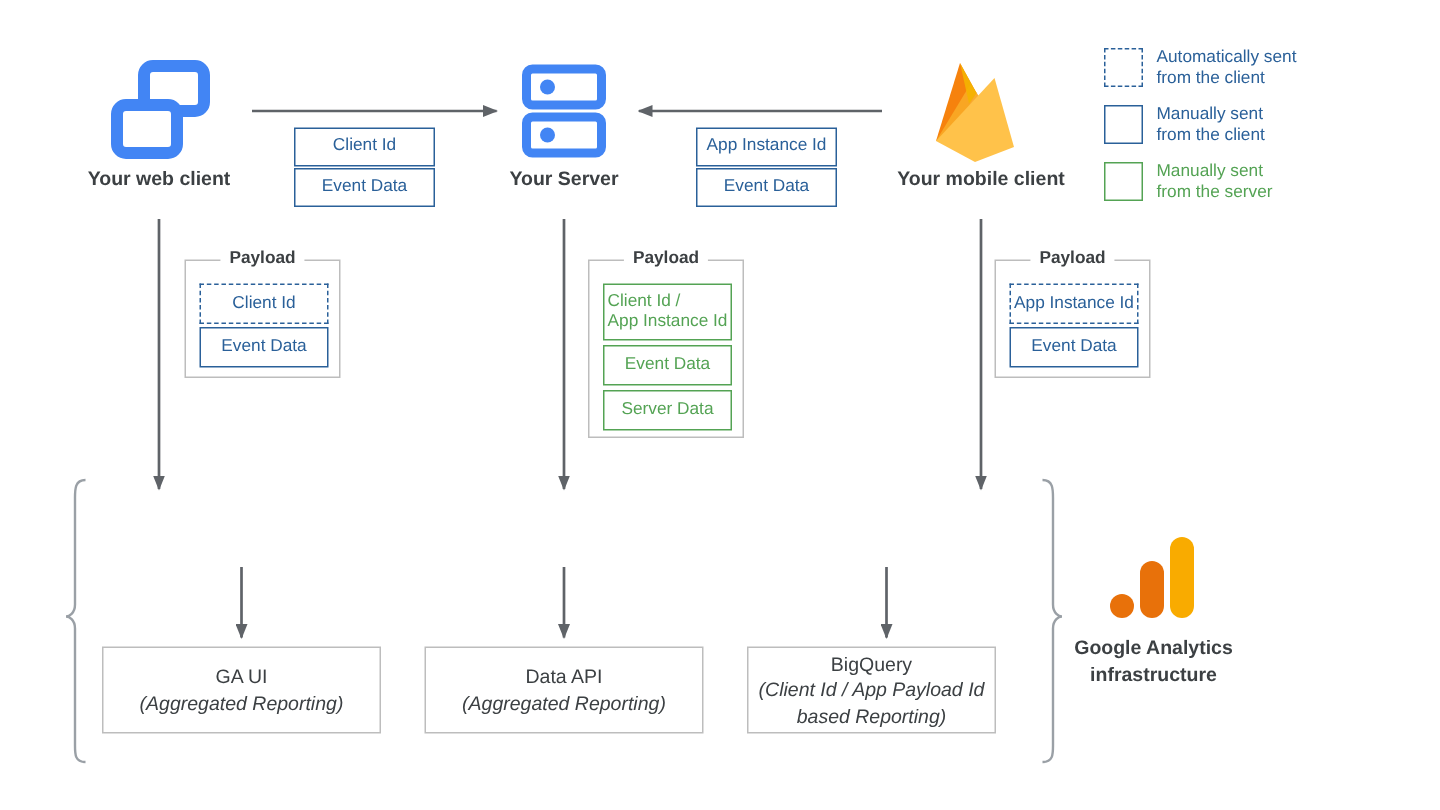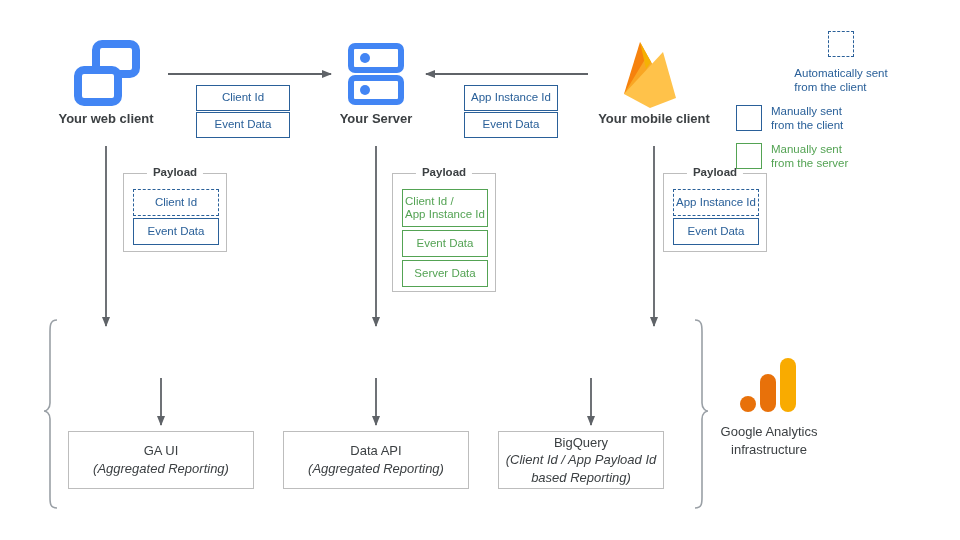--- a/index.html
+++ b/index.html
@@ -54,21 +54,21 @@
     display:flex;flex-direction:column;
     align-items:center;justify-content:center;
     text-align:center;
     font-size:13px;color:#3c4043;
     line-height:1.35;
   }
   .greybox .sub{font-style:italic;}
 
   
   .ga-label{
-    font-size:13px;font-weight:normal;color:#3c4043;
+    font-size:13px;font-weight:bold;color:#3c4043;
     text-align:center;line-height:1.35;
   }
 
   
   .legend-row{display:flex;align-items:center;gap:9px;}
   .legend-swatch{width:26px;height:26px;box-sizing:border-box;background:#fff;flex:0 0 auto;}
   .legend-swatch.dashed-blue{border:1.6px dashed #2a6099;}
   .legend-swatch.solid-blue{border:1.6px solid #2a6099;}
   .legend-swatch.solid-green{border:1.6px solid #54a354;}
   .legend-text{font-size:11.5px;line-height:1.25;white-space:nowrap;}
@@ -178,21 +178,21 @@
     <rect x="20" y="16" width="16" height="38" rx="8" ry="8" fill="#e8710a"></rect>
     <circle cx="8" cy="46" r="8" fill="#e8710a"></circle>
   </svg>
   <div class="abs ga-label" style="left:690px;top:423px;width:158px;">
     <div>Google Analytics</div>
     <div>infrastructure</div>
   </div>
 
   <div class="abs" style="left:736px;top:31px;width:210px;">
 
-    <div class="legend-row" style="margin-bottom:9px;flex-direction:column;">
+    <div class="legend-row" style="margin-bottom:9px;">
       <div class="legend-swatch dashed-blue"></div>
       <div class="legend-text blue">
         <div>Automatically sent</div>
         <div>from the client</div>
       </div>
     </div>
 
     <div class="legend-row" style="margin-bottom:9px;">
       <div class="legend-swatch solid-blue"></div>
       <div class="legend-text blue">

